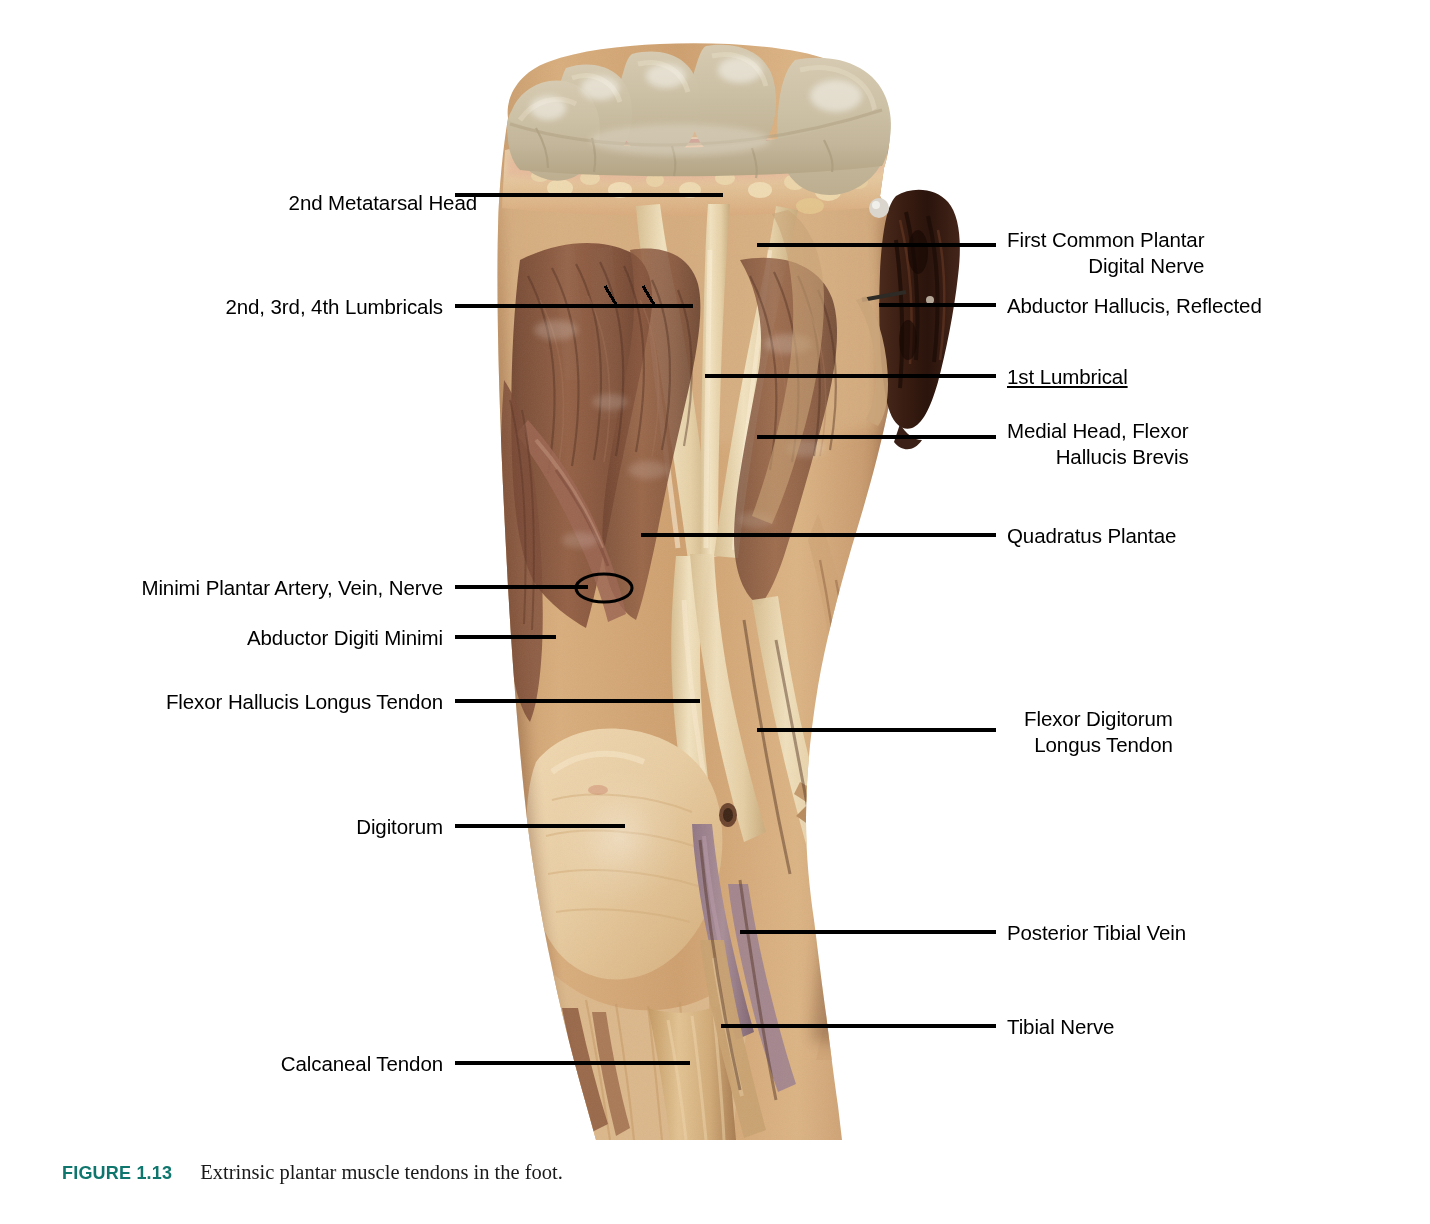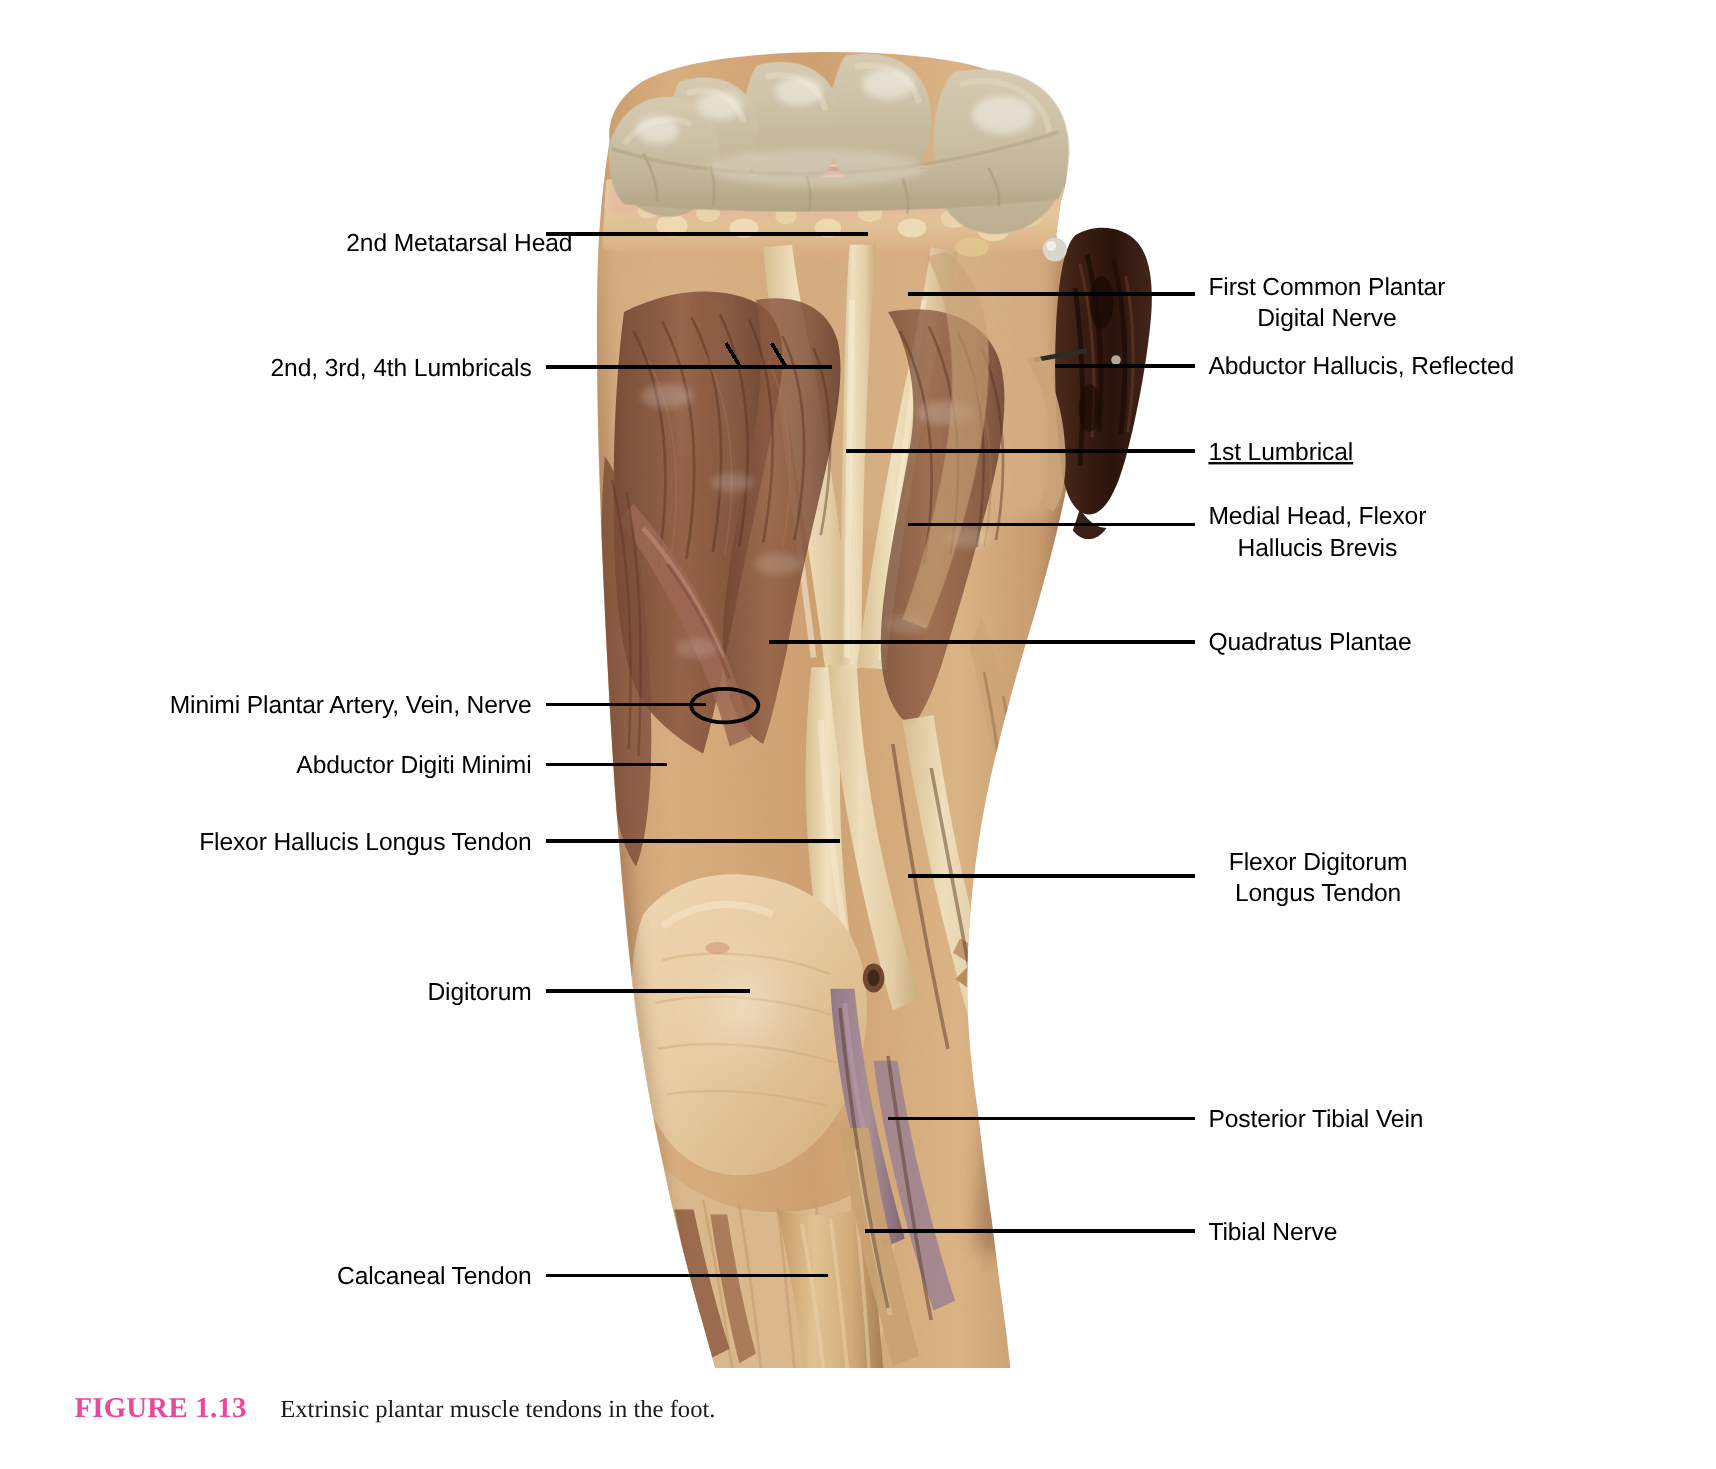--- a/index.html
+++ b/index.html
@@ -40,35 +40,35 @@
 
   .label {
     position: absolute;
     font-family: "Liberation Sans", sans-serif;
     font-size: 20.5px;
     line-height: 25.5px;
     color: #000000;
     letter-spacing: -0.1px;
     white-space: pre;
   }
-  .label.right-side { text-align: center; }
+  .label.right-side { text-align: right; }
   .label.left-side  { text-align: right; }
 
   #caption {
     position: absolute;
     left: 62px;
     top: 1161px;
     width: 1200px;
     white-space: nowrap;
   }
   #caption .fig-num {
-    font-family: Liberation Serif, serif;
+    font-family: Liberation Sans, sans-serif;
     font-weight: bold;
-    font-size: 24px;
-    color: #ec4899;
+    font-size: 18px;
+    color: #0f766e;
     letter-spacing: 0.2px;
   }
   #caption .cap-text {
     font-family: "Liberation Serif", serif;
     font-size: 20.5px;
     color: #1a1a1a;
     margin-left: 28px;
   }
 </style>
 </head>

